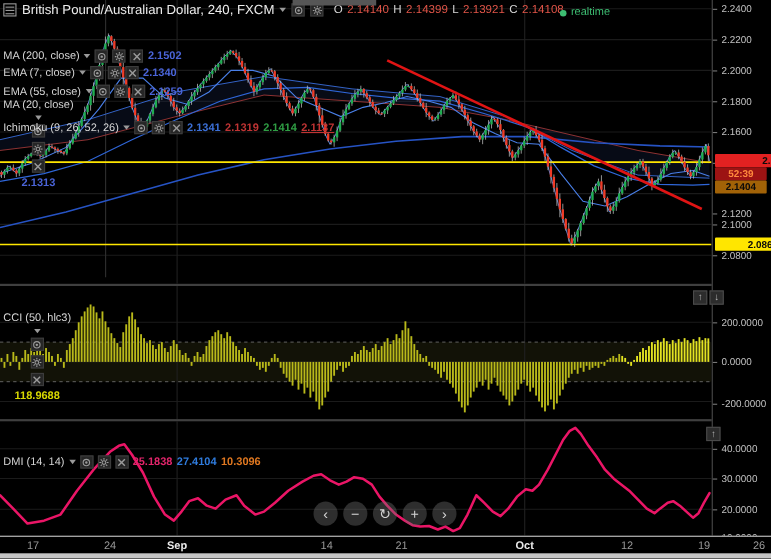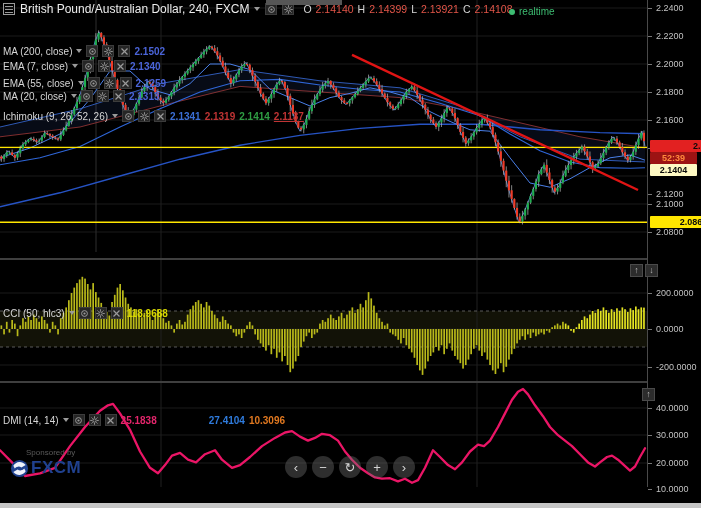--- a/index.html
+++ b/index.html
@@ -868,36 +868,36 @@
       <div class="tick" style="top: 227px;">2.0800</div>
       <div class="tick" style="top: 288px;">200.0000</div>
       <div class="tick" style="top: 324px;">0.0000</div>
       <div class="tick" style="top: 362px;">-200.0000</div>
       <div class="tick" style="top: 403px;">40.0000</div>
       <div class="tick" style="top: 430px;">30.0000</div>
       <div class="tick" style="top: 458px;">20.0000</div>
       <div class="tick" style="top: 484px;">10.0000</div>
       <div class="plabel" style="top: 140px; background: rgb(226, 33, 33); color: rgb(10, 10, 10); padding-left: 33px;">2.1411</div>
       <div class="plabel" style="top: 152px; background: rgb(156, 19, 19); color: rgb(255, 138, 61);">52:39</div>
-      <div class="plabel" style="top: 164px; background: #fef9c3; color: rgb(10, 10, 10);">2.1404</div>
+      <div class="plabel" style="top: 164px; background: #a16207; color: rgb(10, 10, 10);">2.1404</div>
       <div class="plabel" style="top: 216px; background: rgb(255, 230, 0); color: rgb(10, 10, 10); padding-left: 20px;">2.0869</div>
+    </div>
+  <div id="taxis">
+      <div class="tlabel" style="left: 30px;">17</div>
+      <div class="tlabel" style="left: 100px;">24</div>
+      <div class="tlabel bold" style="left: 161px;">Sep</div>
+      <div class="tlabel" style="left: 297px;">14</div>
+      <div class="tlabel" style="left: 365px;">21</div>
+      <div class="tlabel bold" style="left: 477px;">Oct</div>
+      <div class="tlabel" style="left: 570px;">12</div>
+      <div class="tlabel" style="left: 640px;">19</div>
+      <div class="tlabel" style="left: 690px;">26</div>
     </div>
   <div id="bstrip"></div>
 
-  <div id="sponsor">
-    <div class="sp1">Sponsored by</div>
-    <div class="sp2">
-      <svg width="19" height="19" viewBox="0 0 20 20">
-        <circle cx="10" cy="10" r="9" fill="#20418f"></circle>
-        <path d="M3.5 7 A 8 8 0 0 1 16.5 6.2 L 12 9 A 5 5 0 0 0 5 10 Z" fill="#eef2fb"></path>
-        <path d="M16.5 13 A 8 8 0 0 1 3.5 13.8 L 8 11 A 5 5 0 0 0 15 10 Z" fill="#eef2fb"></path>
-      </svg>
-      <span class="fxcm">FXCM</span>
-    </div>
-  </div>
 <div class="lgrow" style="left: 3px; top: 17px;">
       <span class="lgname">MA (200, close)</span>
       <span class="caret"></span>
       <span class="ibtn">
         <svg width="9" height="9">
           <circle cx="4.5" cy="4.5" r="2.9" fill="none" stroke="#9a9a9a"></circle>
           <circle cx="4.5" cy="4.5" r="1.1" fill="#9a9a9a"></circle>
         </svg>
       </span>
       <span class="ibtn">
@@ -974,21 +974,21 @@
         </svg>
       </span>
       <span class="ibtn">
         <svg width="9" height="9">
           <line x1="1.5" y1="1.5" x2="7.5" y2="7.5" stroke="#9a9a9a" stroke-width="1.3"></line>
           <line x1="7.5" y1="1.5" x2="1.5" y2="7.5" stroke="#9a9a9a" stroke-width="1.3"></line>
         </svg>
       </span>
       <span class="lgval" style="color: rgb(74, 100, 216);">2.1259</span>
     </div>
-    <div class="lgrow" style="left: 3px; top: 62px;">
+    <div class="lgrow" style="left: 3px; top: 62px; flex-direction: column;">
       <span class="lgname">MA (20, close)</span>
       <span class="caret"></span>
       <span class="ibtn">
         <svg width="9" height="9">
           <circle cx="4.5" cy="4.5" r="2.9" fill="none" stroke="#9a9a9a"></circle>
           <circle cx="4.5" cy="4.5" r="1.1" fill="#9a9a9a"></circle>
         </svg>
       </span>
       <span class="ibtn">
         <svg width="9" height="9">
@@ -1037,21 +1037,21 @@
         <svg width="9" height="9">
           <line x1="1.5" y1="1.5" x2="7.5" y2="7.5" stroke="#9a9a9a" stroke-width="1.3"></line>
           <line x1="7.5" y1="1.5" x2="1.5" y2="7.5" stroke="#9a9a9a" stroke-width="1.3"></line>
         </svg>
       </span>
       <span class="lgval" style="color: rgb(59, 111, 214);">2.1341</span>
       <span class="lgval" style="color: rgb(192, 52, 52);">2.1319</span>
       <span class="lgval" style="color: rgb(47, 158, 68);">2.1414</span>
       <span class="lgval" style="color: rgb(192, 52, 52); text-decoration: underline;">2.1137</span>
     </div>
-    <div class="lgrow" style="left: 3px; top: 279px;">
+    <div class="lgrow" style="left: 3px; top: 256px; flex-direction: column;">
       <span class="lgname">CCI (50, hlc3)</span>
       <span class="caret"></span>
       <span class="ibtn">
         <svg width="9" height="9">
           <circle cx="4.5" cy="4.5" r="2.9" fill="none" stroke="#9a9a9a"></circle>
           <circle cx="4.5" cy="4.5" r="1.1" fill="#9a9a9a"></circle>
         </svg>
       </span>
       <span class="ibtn">
         <svg width="9" height="9">
@@ -1096,21 +1096,21 @@
           <line x1="6.3384776310850235" y1="2.661522368914976" x2="7.469848480983499" y2="1.5301515190164996" stroke="#9a9a9a"></line>
         </svg>
       </span>
       <span class="ibtn">
         <svg width="9" height="9">
           <line x1="1.5" y1="1.5" x2="7.5" y2="7.5" stroke="#9a9a9a" stroke-width="1.3"></line>
           <line x1="7.5" y1="1.5" x2="1.5" y2="7.5" stroke="#9a9a9a" stroke-width="1.3"></line>
         </svg>
       </span>
       <span class="lgval" style="color: rgb(227, 37, 107);">25.1838</span>
-      <span class="lgval" style="color: rgb(47, 123, 220); padding-left: 48px;">27.4104</span>
+      <span class="lgval" style="color: rgb(47, 123, 220);">27.4104</span>
       <span class="lgval" style="color: rgb(224, 120, 32);">10.3096</span>
     </div>
     <div class="navbtn" style="left: 285px; top: 456px;">‹</div>
     <div class="navbtn" style="left: 312px; top: 456px;">−</div>
     <div class="navbtn" style="left: 339px; top: 456px;">↻</div>
     <div class="navbtn" style="left: 366px; top: 456px;">+</div>
     <div class="navbtn" style="left: 393px; top: 456px;">›</div>
     <div class="pbtn" style="left: 630px; top: 264px;">↑</div>
     <div class="pbtn" style="left: 645px; top: 264px;">↓</div>
     <div class="pbtn" style="left: 642px; top: 388px;">↑</div>

